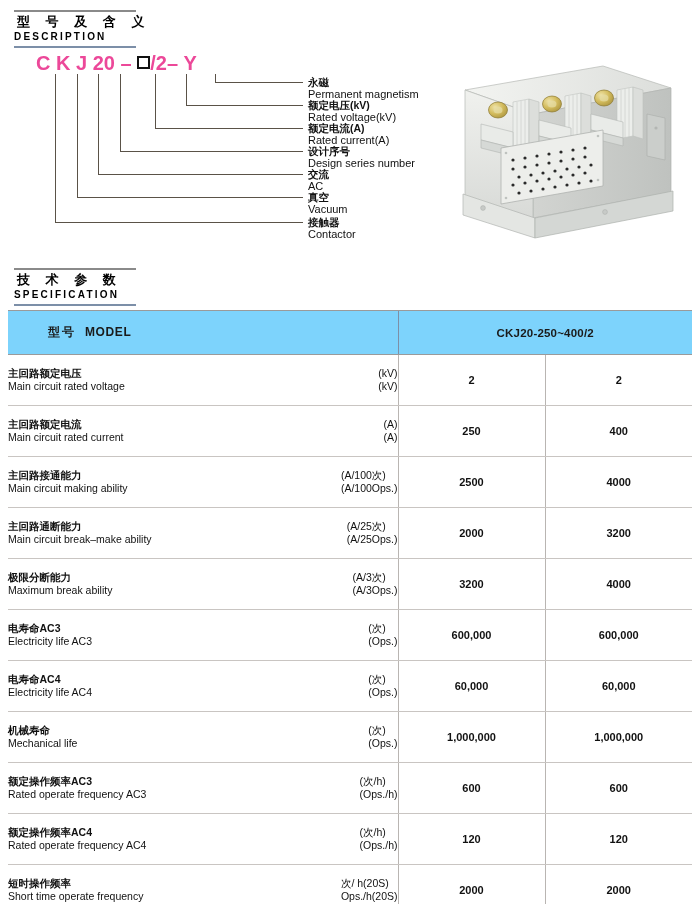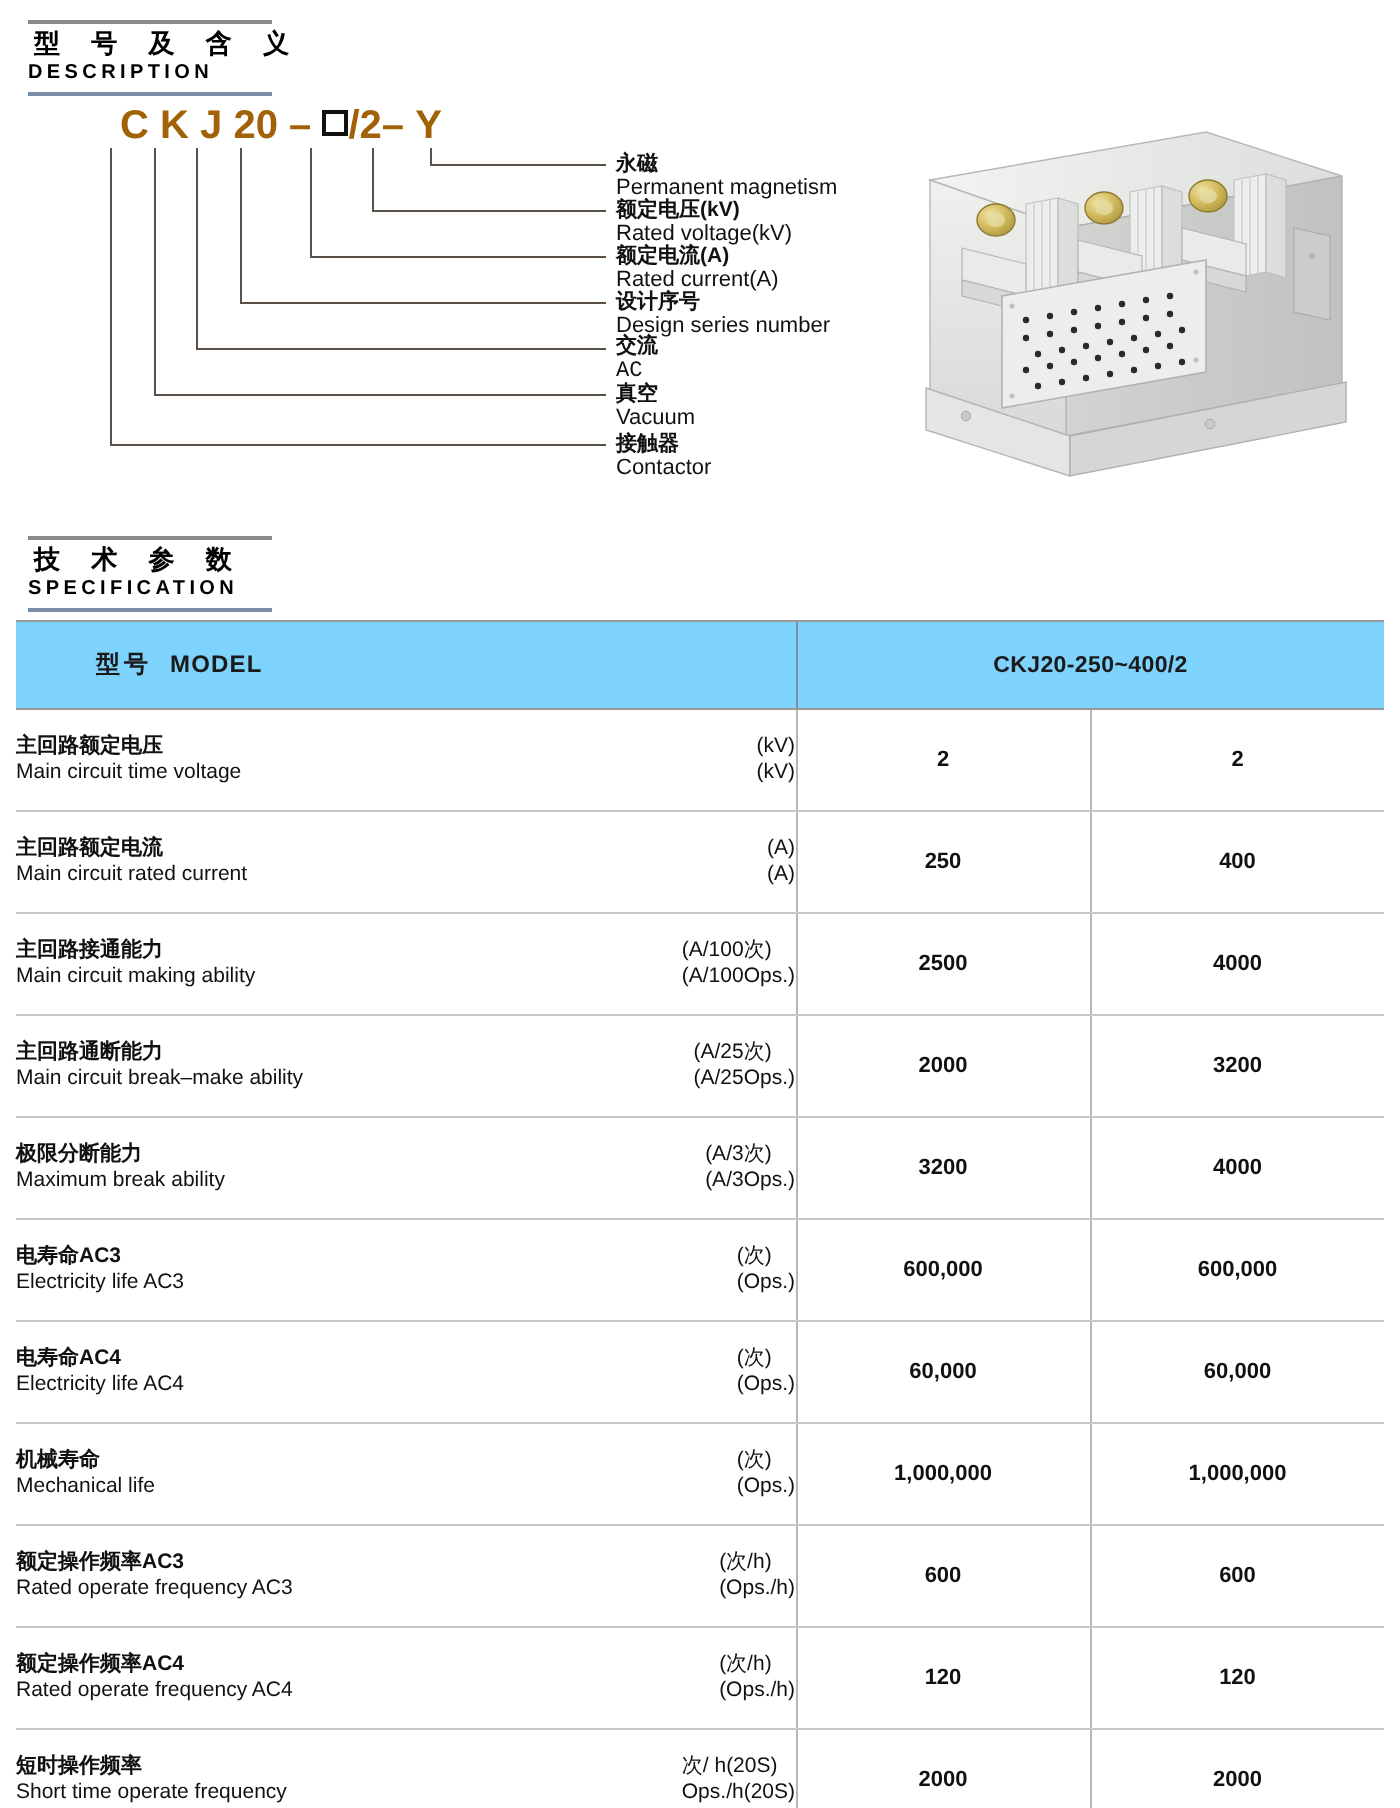--- a/index.html
+++ b/index.html
@@ -43,27 +43,27 @@
   .section-head .rule-bot {
     width: 122px;
     height: 2px;
     background: #7c8fa8;
     margin-top: 1px;
   }
 
   
   #model-code {
     position: absolute;
-    left: 60px;
+    left: 36px;
     top: 52px;
     font-size: 20px;
     font-weight: bold;
     letter-spacing: 0px;
     white-space: nowrap;
-    color: #a16207;
+    color: #ec4899;
   }
   #model-code .ch { display: inline-block; }
   #model-code .sq {
     display: inline-block;
     width: 13px;
     height: 13px;
     border: 2px solid #111;
     vertical-align: 1px;
   }
 
@@ -224,21 +224,21 @@
   <div class="en">Rated voltage(kV)</div>
 </div>
 <div class="callout" style="top:122px;">
   <div class="cn">额定电流(A)</div>
   <div class="en">Rated current(A)</div>
 </div>
 <div class="callout" style="top:145px;">
   <div class="cn">设计序号</div>
   <div class="en">Design series number</div>
 </div>
-<div class="callout" style="top:168px;font-family:Liberation Mono, monospace;">
+<div class="callout" style="top:168px;">
   <div class="cn">交流</div>
   <div class="en">AC</div>
 </div>
 <div class="callout" style="top:191px;">
   <div class="cn">真空</div>
   <div class="en">Vacuum</div>
 </div>
 <div class="callout" style="top:216px;">
   <div class="cn">接触器</div>
   <div class="en">Contactor</div>
@@ -383,21 +383,21 @@
       </th>
       <th class="series-head" colspan="2">CKJ20-250~400/2</th>
     </tr>
   </thead>
   <tbody id="spec-body">
       <tr>
         <td class="param">
           <div class="param-row">
             <div class="param-names">
               <div class="cn">主回路额定电压</div>
-              <div class="en">Main circuit time voltage</div>
+              <div class="en">Main circuit rated voltage</div>
             </div>
             <div class="param-units">
               <div class="u-cn">(kV)</div>
               <div class="u-en">(kV)</div>
             </div>
           </div>
         </td>
         <td class="val">2</td>
         <td class="val">2</td>
       </tr>

